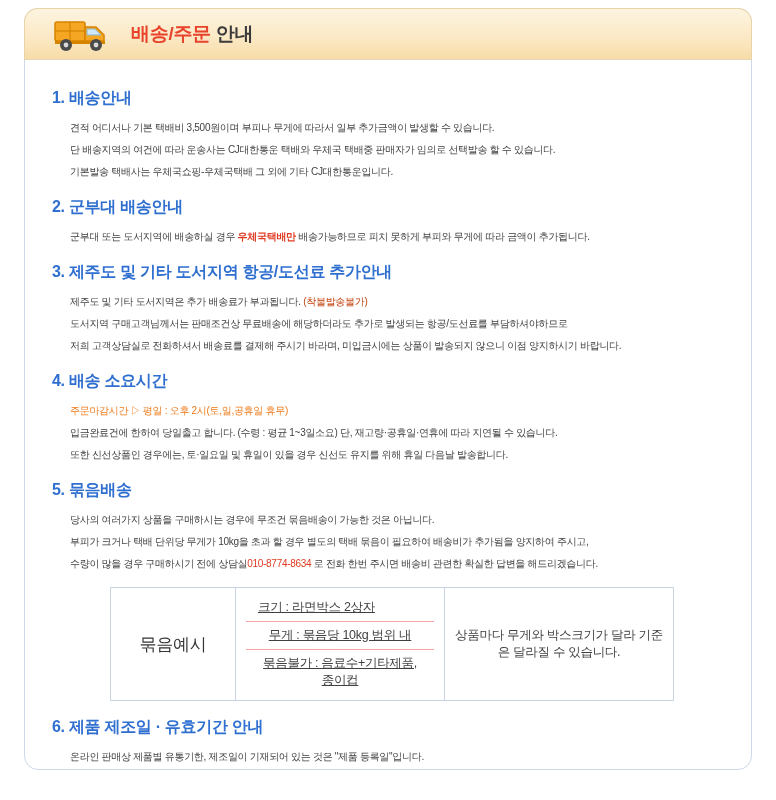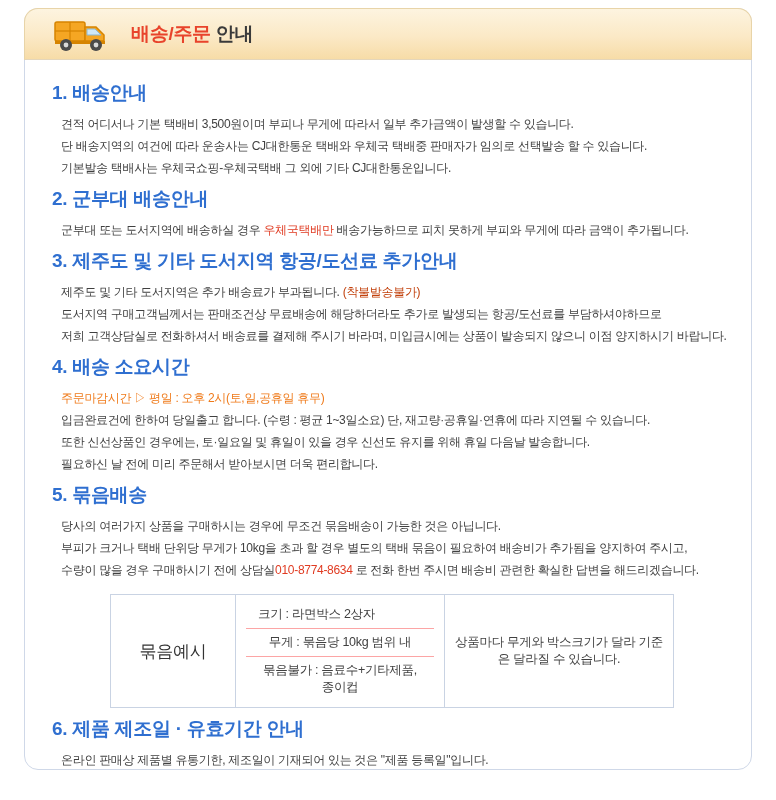--- a/index.html
+++ b/index.html
@@ -76,34 +76,34 @@
     left: 24px;
     top: 60px;
     width: 728px;
     height: 710px;
     padding: 12px 26px 0 26px;
     box-sizing: border-box;
   }
   .section { margin-bottom: 4px; }
   .sec-title {
     color: #2f6fd0;
-    font-size: 19px;
+    font-size: 16px;
     font-weight: bold;
     letter-spacing: -0.3px;
-    margin: 8px 0 9px 2px;
+    margin: 16px 0 9px 2px;
   }
   .line {
-    font-size: 12px;
+    font-size: 10px;
     line-height: 19px;
     color: #404040;
     letter-spacing: -0.3px;
-    margin: 0 0 3px 11px;
+    margin: 0 0 3px 20px;
     white-space: nowrap;
   }
-  .red { color: #e03b22; font-weight: normal; }
+  .red { color: #e03b22; font-weight: bold; }
   .red-normal { color: #c2410c; }
   .orange { color: #ef7a1a; font-weight: normal; }
   .tel { color: #e03b22; }
 
   
   .example-wrap {
     margin: 14px 0 4px 60px;
   }
   table.example {
     border-collapse: collapse;
@@ -123,20 +123,21 @@
     font-size: 17px;
     color: #333;
   }
   td.items-cell {
     width: 188px;
     padding: 0;
     border: 1px solid #c9d3e3;
   }
   td.items-cell div {
     padding: 5px 12px;
+    text-decoration: underline;
   }
   td.items-cell div + div {
     border-top: 1px solid #fca5a5;
     text-align: center;
   }
   td.note-cell {
     text-align: center;
     font-size: 12.5px;
   }
 </style>
@@ -192,21 +193,20 @@
       <div class="line"><span>제주도 및 기타 도서지역은 추가 배송료가 부과됩니다. </span><span class="red-normal">(착불발송불가)</span></div>
       <div class="line">도서지역 구매고객님께서는 판매조건상 무료배송에 해당하더라도 추가로 발생되는 항공/도선료를 부담하셔야하므로</div>
       <div class="line">저희 고객상담실로 전화하셔서 배송료를 결제해 주시기 바라며, 미입금시에는 상품이 발송되지 않으니 이점 양지하시기 바랍니다.</div>
     </div>
 
     <div class="section">
       <div class="sec-title">4. 배송 소요시간</div>
       <div class="line orange">주문마감시간 ▷ 평일 : 오후 2시(토,일,공휴일 휴무)</div>
       <div class="line">입금완료건에 한하여 당일출고 합니다. (수령 : 평균 1~3일소요) 단, 재고량·공휴일·연휴에 따라 지연될 수 있습니다.</div>
       <div class="line">또한 신선상품인 경우에는, 토·일요일 및 휴일이 있을 경우 신선도 유지를 위해 휴일 다음날 발송합니다.</div>
-      <div class="line">필요하신 날 전에 미리 주문해서 받아보시면 더욱 편리합니다.</div>
     </div>
 
     <div class="section">
       <div class="sec-title">5. 묶음배송</div>
       <div class="line">당사의 여러가지 상품을 구매하시는 경우에 무조건 묶음배송이 가능한 것은 아닙니다.</div>
       <div class="line">부피가 크거나 택배 단위당 무게가 10kg을 초과 할 경우 별도의 택배 묶음이 필요하여 배송비가 추가됨을 양지하여 주시고,</div>
       <div class="line"><span>수량이 많을 경우 구매하시기 전에 상담실</span><span class="tel">010-8774-8634</span><span> 로 전화 한번 주시면 배송비 관련한 확실한 답변을 해드리겠습니다.</span></div>
 
       <div class="example-wrap">
         <table class="example">

